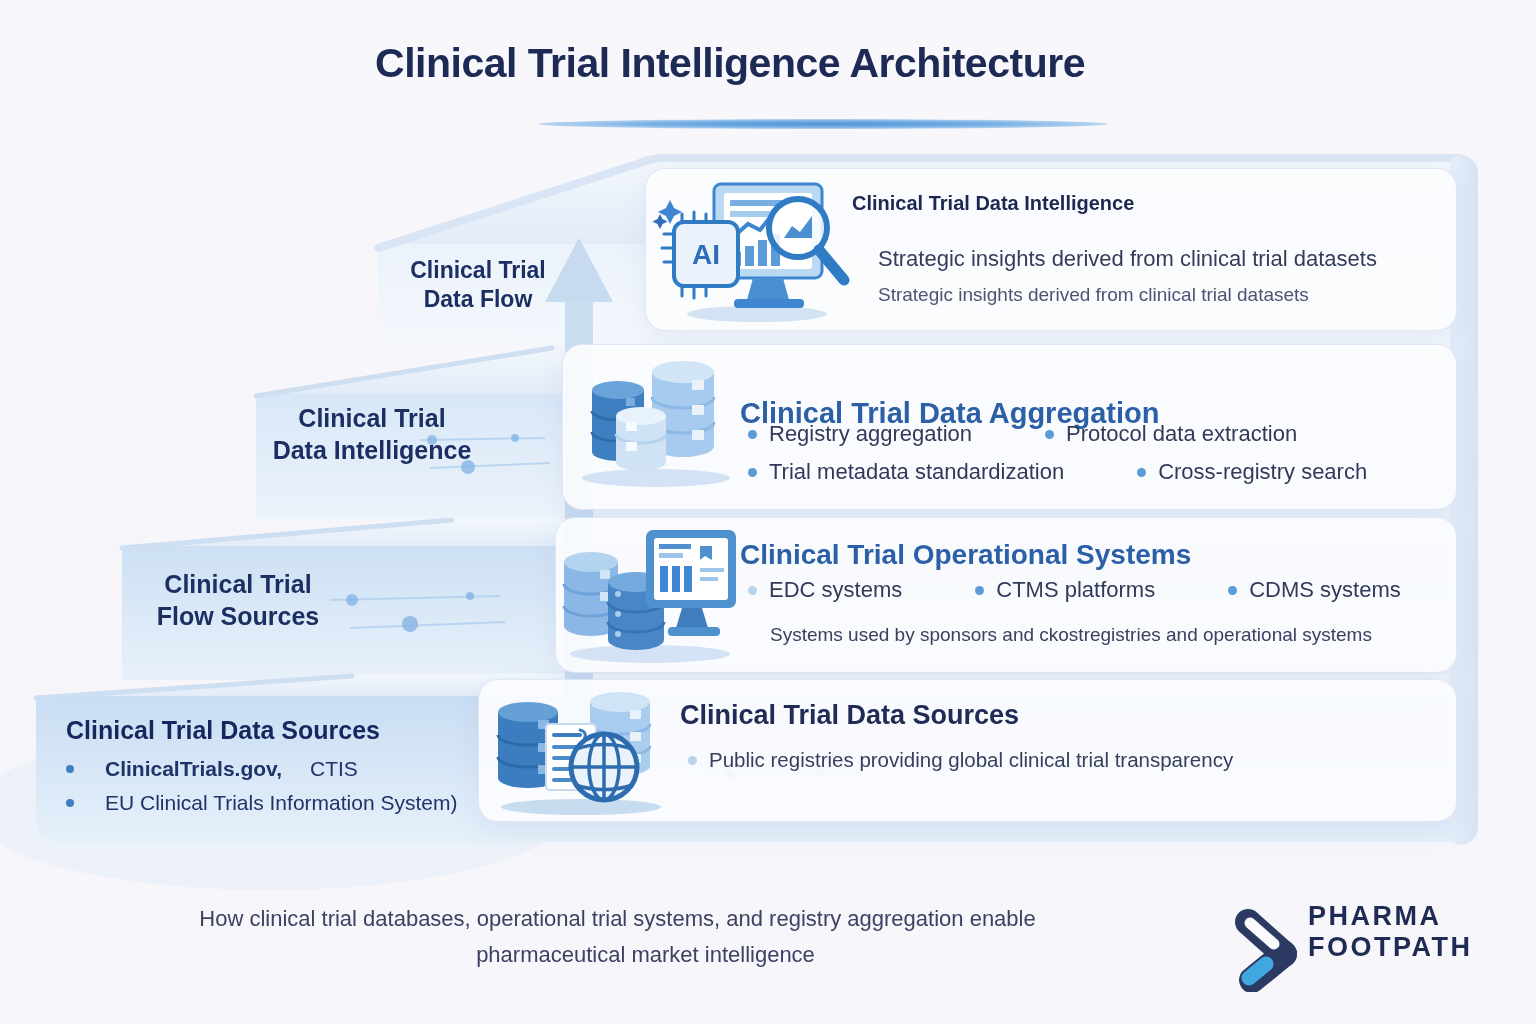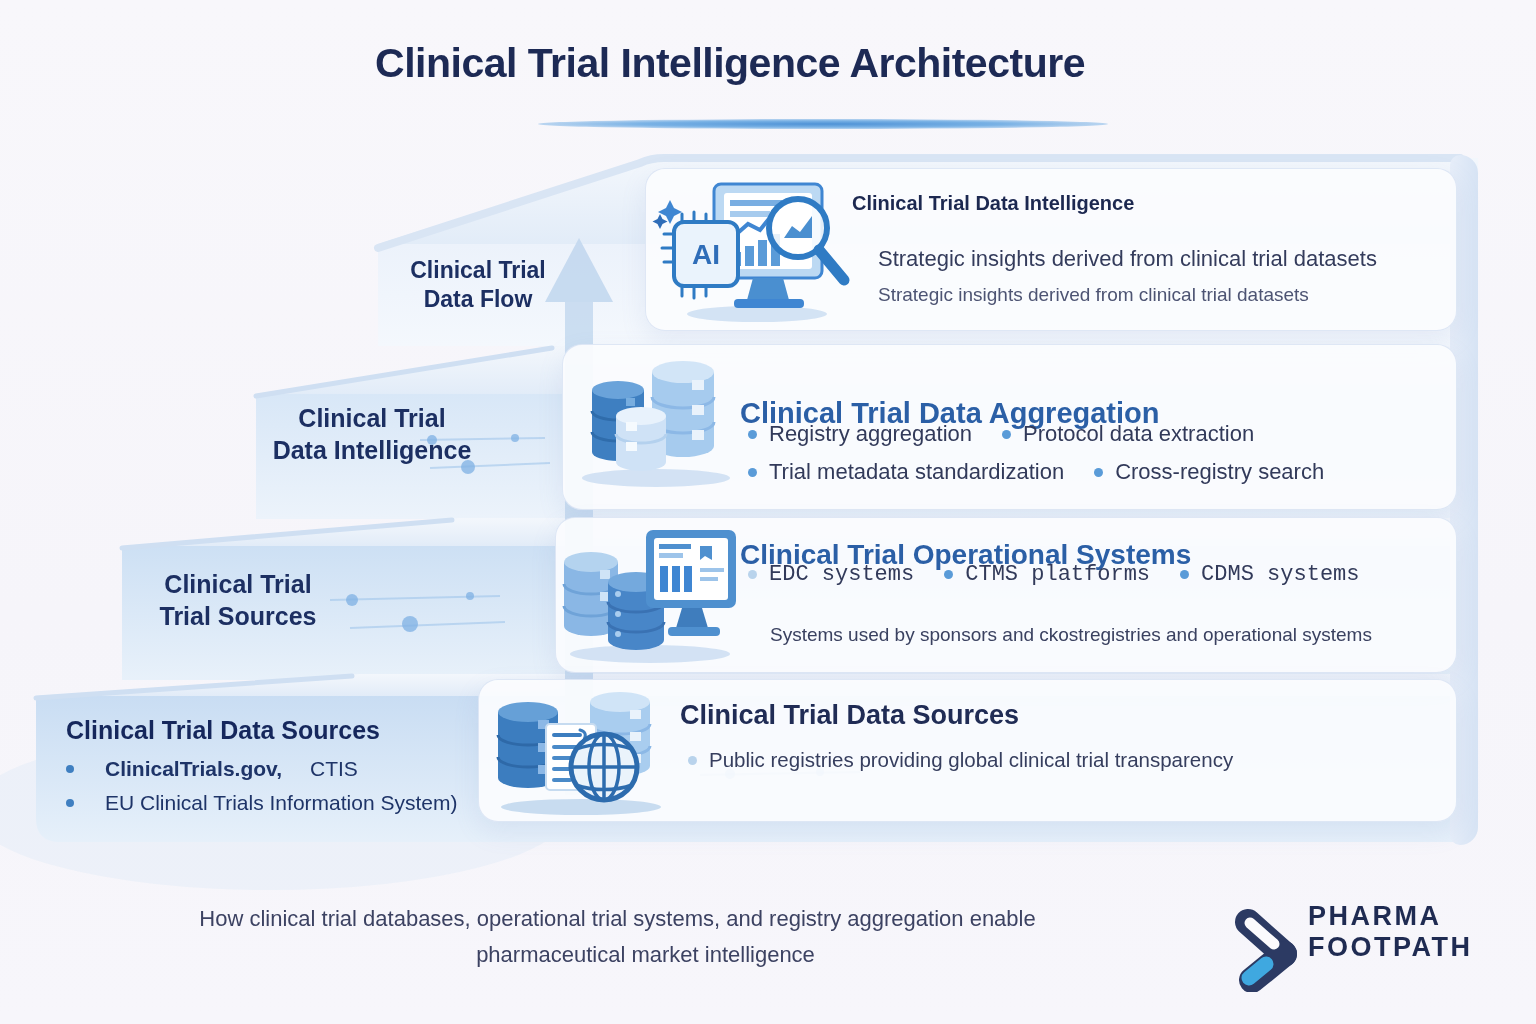--- a/index.html
+++ b/index.html
@@ -41,29 +41,29 @@
   .p4{left:478px;top:679px;width:979px;height:143px;}
 
   .h-navy{font-weight:700;color:#1c2850;}
   .h-blue{font-weight:700;color:#2b5fa6;}
 
   .p1-heading{left:846px;top:192px;font-size:20px;margin-left:6px;}
   .p1-sub1{left:878px;top:246px;font-size:22px;color:#343c5c;}
   .p1-sub2{left:878px;top:284px;font-size:19px;color:#4d5473;}
 
   .p2-heading{left:740px;top:365px;font-size:29px;margin-top:32px;}
-  .bullet-row{display:flex;align-items:center;font-size:22px;color:#323a5a;}
+  .bullet-row{display:flex;align-items:center;font-size:22px;color:#323a5a;gap:43px;}
   .bullet-row .item{display:flex;align-items:center;margin-right:30px;}
   .dot{width:9px;height:9px;border-radius:50%;background:#5a9bd8;margin-right:12px;flex:0 0 auto;}
   .dot.faint{background:#b9d3ec;}
   .p2-row1{left:748px;top:421px;}
   .p2-row2{left:748px;top:459px;}
 
   .p3-heading{left:740px;top:539px;font-size:28px;}
-  .p3-row{left:748px;top:562px;font-size:22px;font-family:Liberation Mono, monospace;}
+  .p3-row{left:748px;top:577px;font-size:22px;}
   .p3-sub{left:770px;top:624px;font-size:19px;color:#3a4160;}
 
   .p4-heading{left:680px;top:700px;font-size:27px;color:#202c55;font-weight:700;}
   .p4-row{left:688px;top:748px;font-size:20.5px;color:#363e5e;}
 
   
   .side-label{text-align:center;font-weight:700;color:#1c2f62;line-height:1.28;}
   .lbl-flow{left:368px;top:256px;width:220px;font-size:23px;}
   .lbl-agg{left:248px;top:402px;width:248px;font-size:25px;}
   .lbl-src{left:116px;top:568px;width:244px;font-size:25px;}
@@ -167,21 +167,21 @@
   <div class="abs side-label lbl-flow">
     <div>Clinical Trial</div>
     <div>Data Flow</div>
   </div>
   <div class="abs side-label lbl-agg">
     <div>Clinical Trial</div>
     <div>Data Intelligence</div>
   </div>
   <div class="abs side-label lbl-src">
     <div>Clinical Trial</div>
-    <div>Trial Sources</div>
+    <div>Flow Sources</div>
   </div>
 
   <div class="abs bl-heading">Clinical Trial Data Sources</div>
   <div class="abs bl-line bl-1">
     <span class="dot"></span>
     <span class="bl-bold">ClinicalTrials.gov,</span>
     <span>CTIS</span>
   </div>
   <div class="abs bl-line bl-2">
     <span class="dot"></span>

